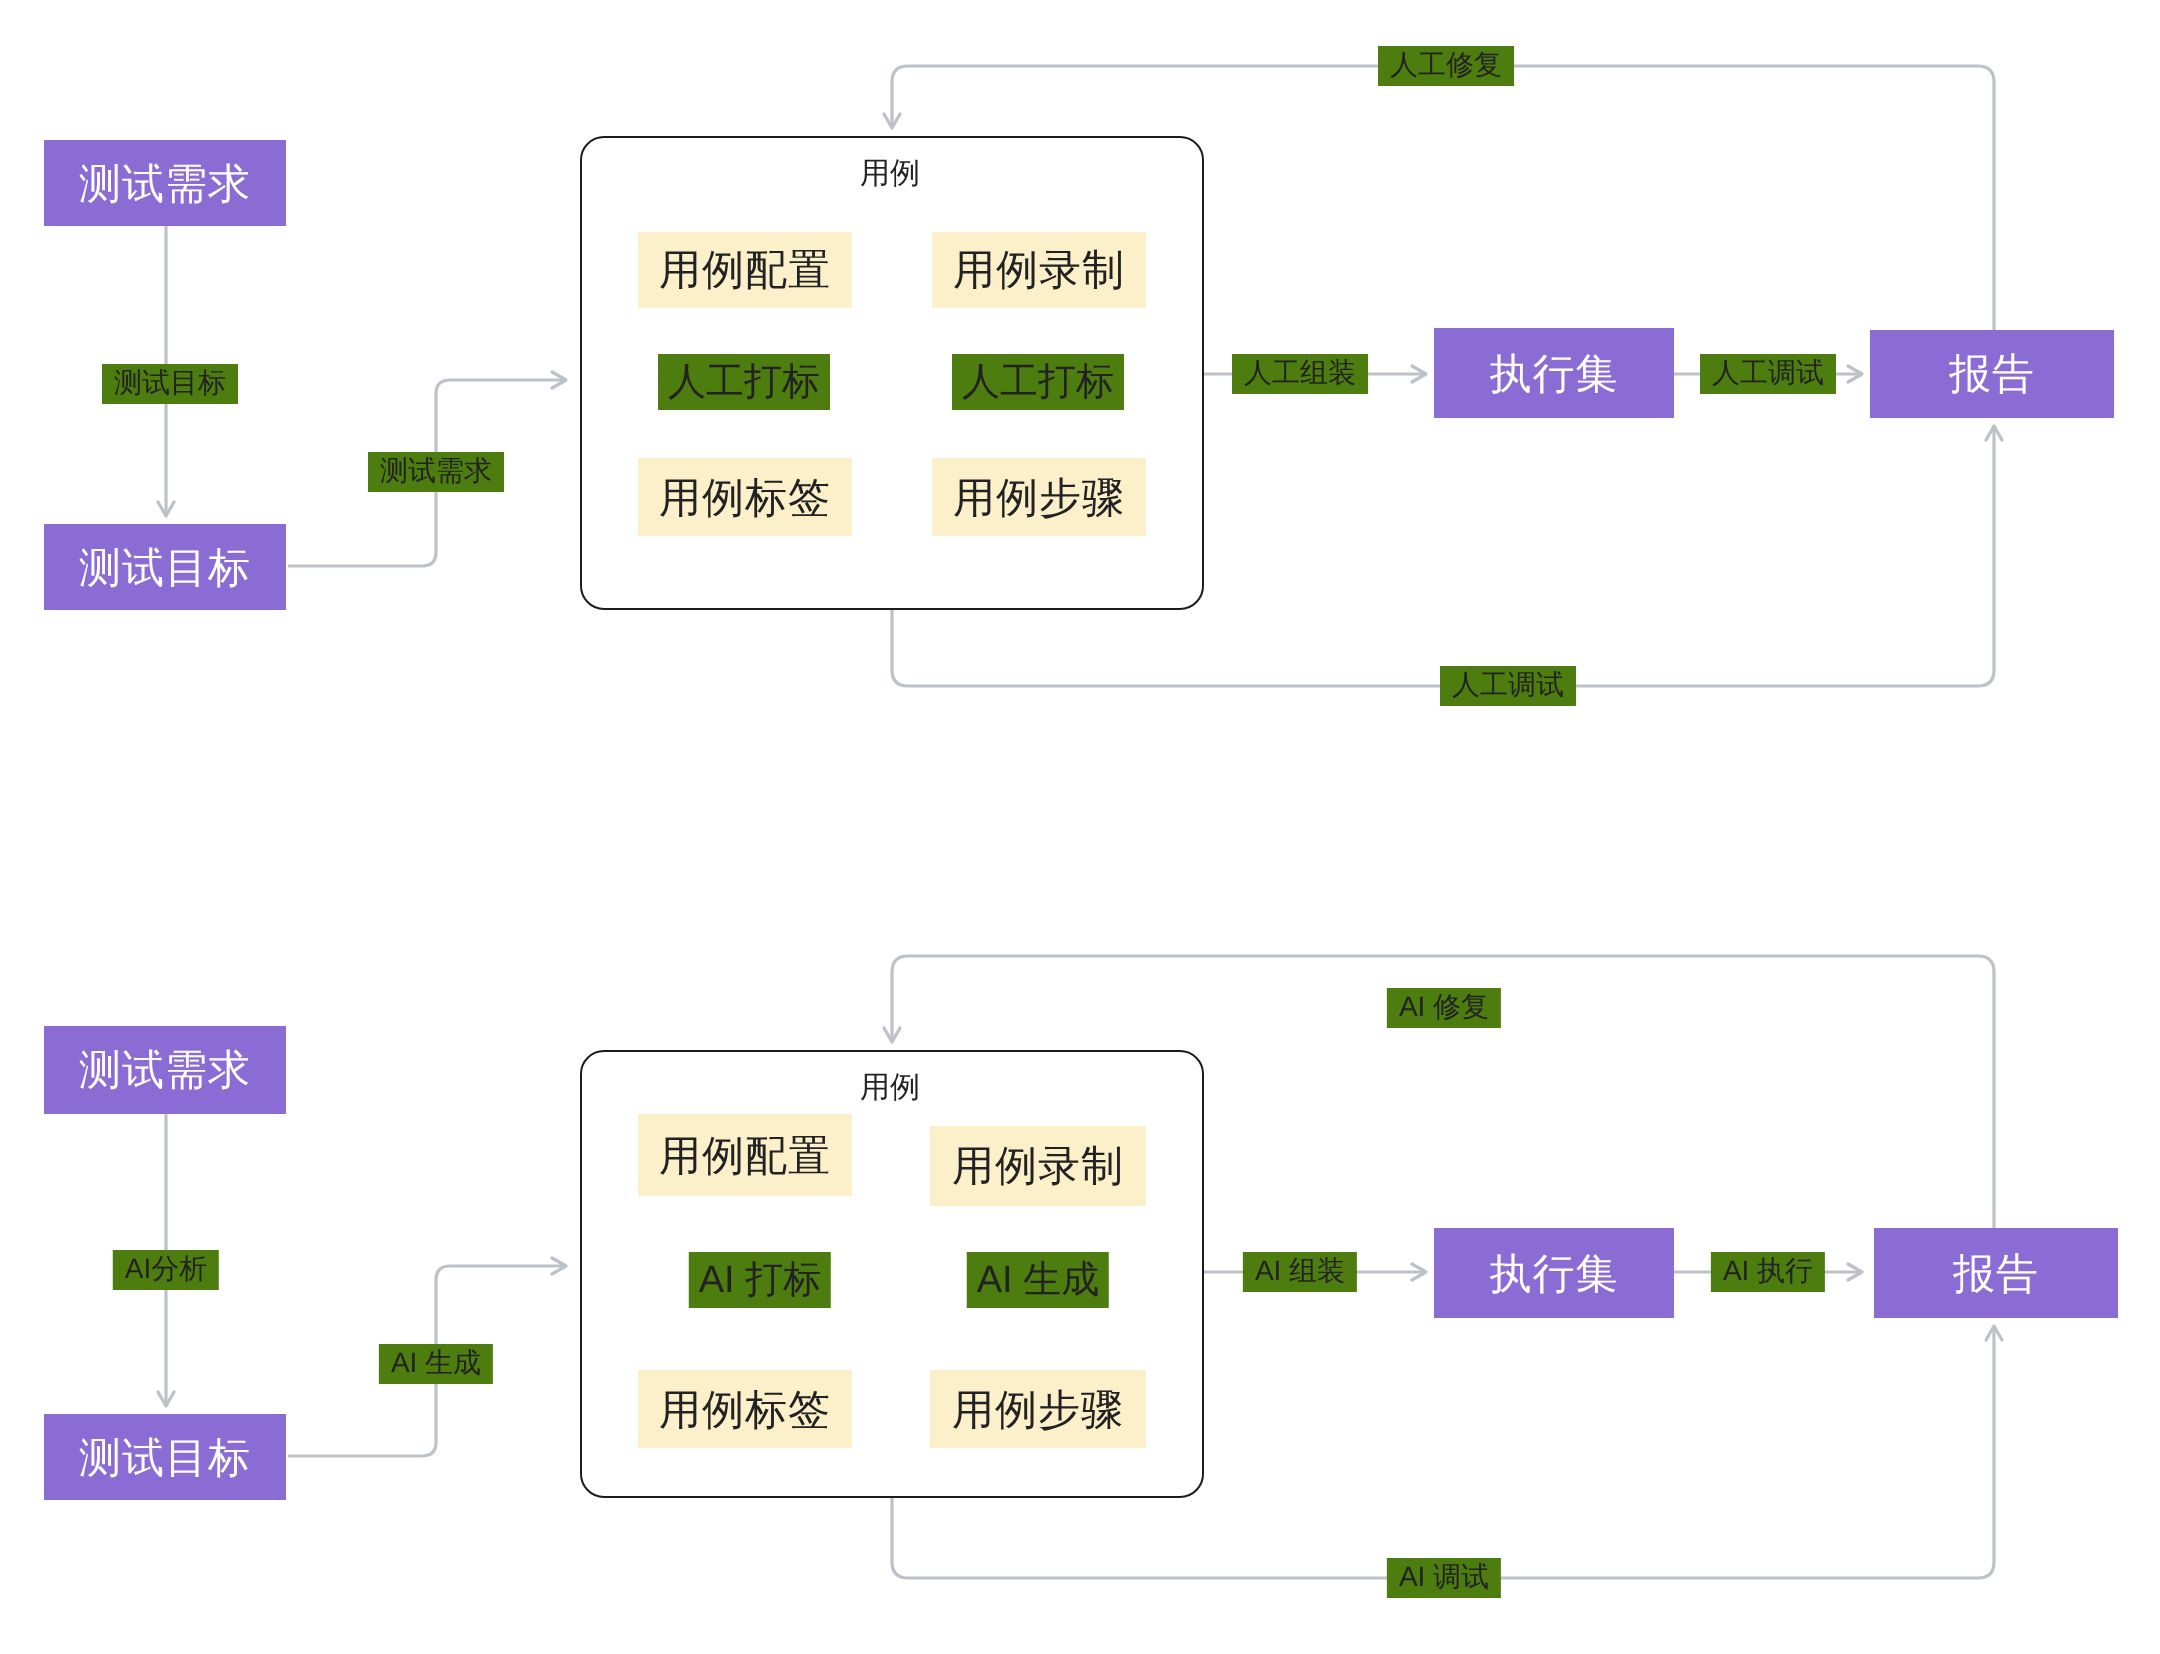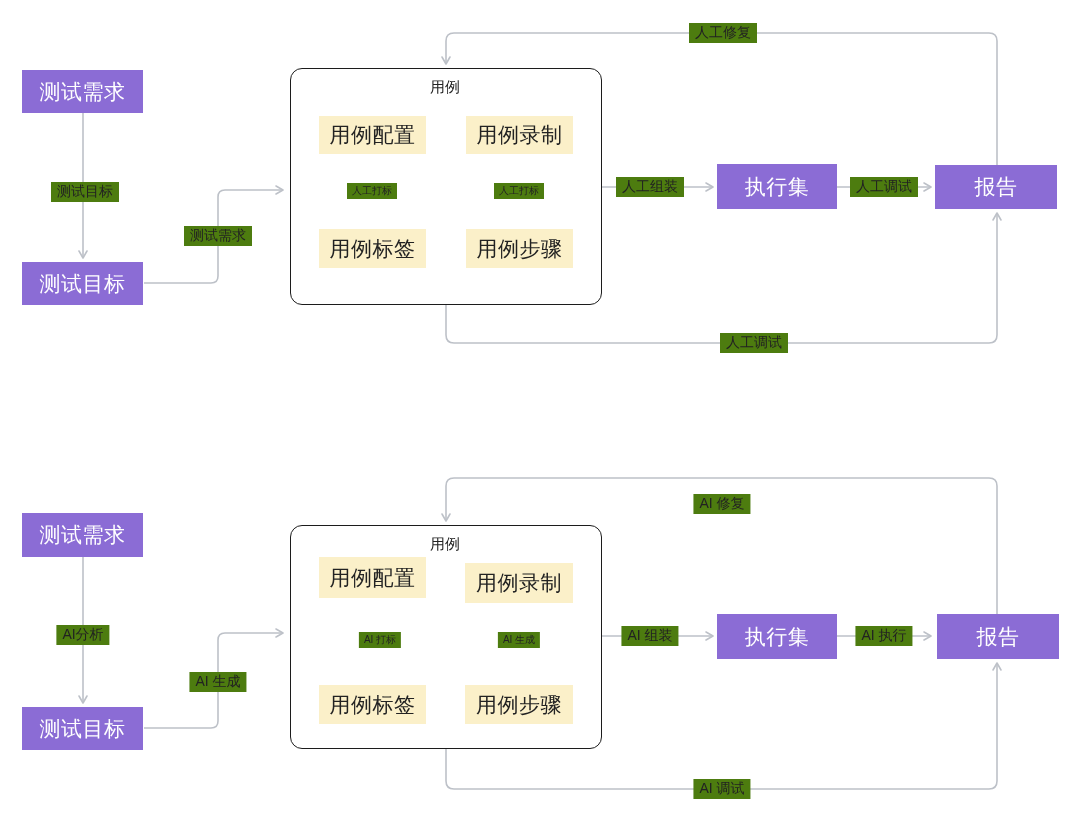--- a/index.html
+++ b/index.html
@@ -21,21 +21,21 @@
     border:1.6px solid var(--line-black,#1C1C1C); border-radius:12px;
   }
   .ctitle {
     position:absolute; transform:translate(-50%,-50%); background:#ffffff;
     padding:0 8px; font-size:15px; color:var(--text-dark,#222); white-space:nowrap;
   }
   .elabel {
     position:absolute; transform:translate(-50%,-50%); background:#4d7c0f;
     padding:1px 6px; font-size:14px; color:var(--text-dark,#222); white-space:nowrap;
   }
-  .elabel.small { font-size:10px; padding:1px 5px; }
+  .elabel.small { font-size:19px; padding:1px 5px; }
 </style>
 </head>
 <body>
 
 <div class="stage" style="--purple: #8B6CD5; --yellow: #FBF0C9; --line-gray: #BDC1C8; --line-black: #1C1C1C; --text-dark: #222222; --node-text: #FFFFFF;">
 
   <svg width="1080" height="827" viewBox="0 0 1080 827">
     <defs>
       <marker id="mg" markerUnits="userSpaceOnUse" markerWidth="14" markerHeight="14" refX="9" refY="6" orient="auto">
         <path d="M2,2 L9,6 L2,10" fill="none" class="gline" stroke-linecap="round" stroke-linejoin="round"></path>

